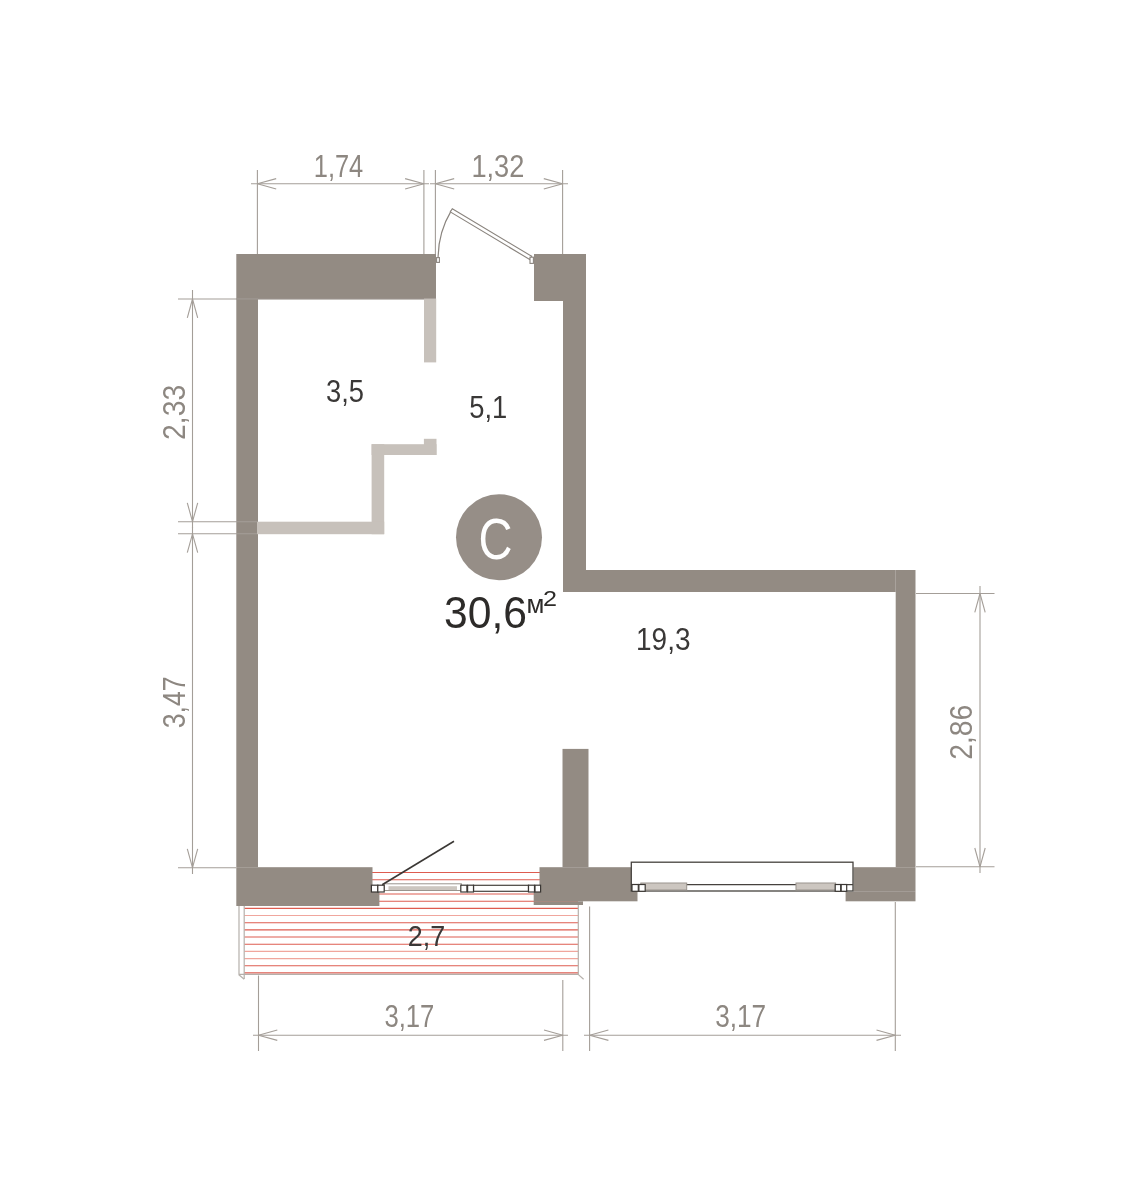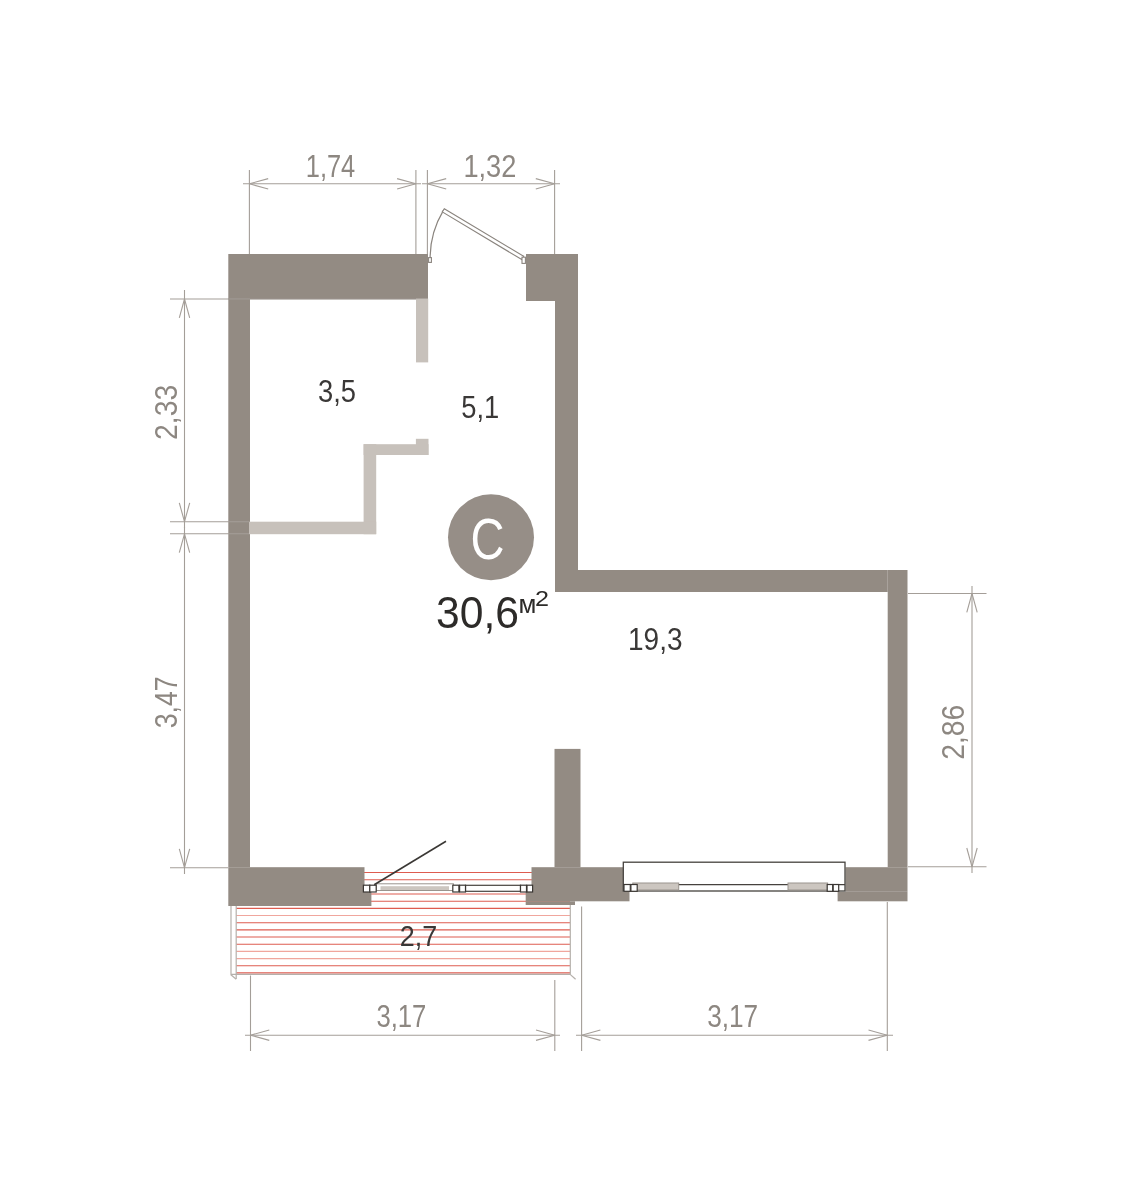--- a/index.html
+++ b/index.html
@@ -1,16 +1,16 @@
 <!DOCTYPE html>
 <html><head>
 <meta charset="utf-8">
 <style>
   html,body{margin:0;padding:0;background:#ffffff;}
-  #page{position:relative;width:1088px;height:1200px;background:#ffffff;overflow:hidden;}
+  #page{position:relative;width:1088px;height:1200px;background:#ffffff;overflow:hidden;margin-left:8px;}
   svg text{font-family:"Liberation Sans",sans-serif;}
 </style>
 </head>
 <body>
 <div id="page">
 <svg width="1136" height="1200" viewBox="0 0 1136 1200" xmlns="http://www.w3.org/2000/svg">
 
   <g id="hatch" stroke="#de5c50" stroke-width="1.1">
     <line x1="236.3" y1="872.5" x2="570" y2="872.5"></line>
     <line x1="236.3" y1="879.7" x2="570" y2="879.7"></line>

